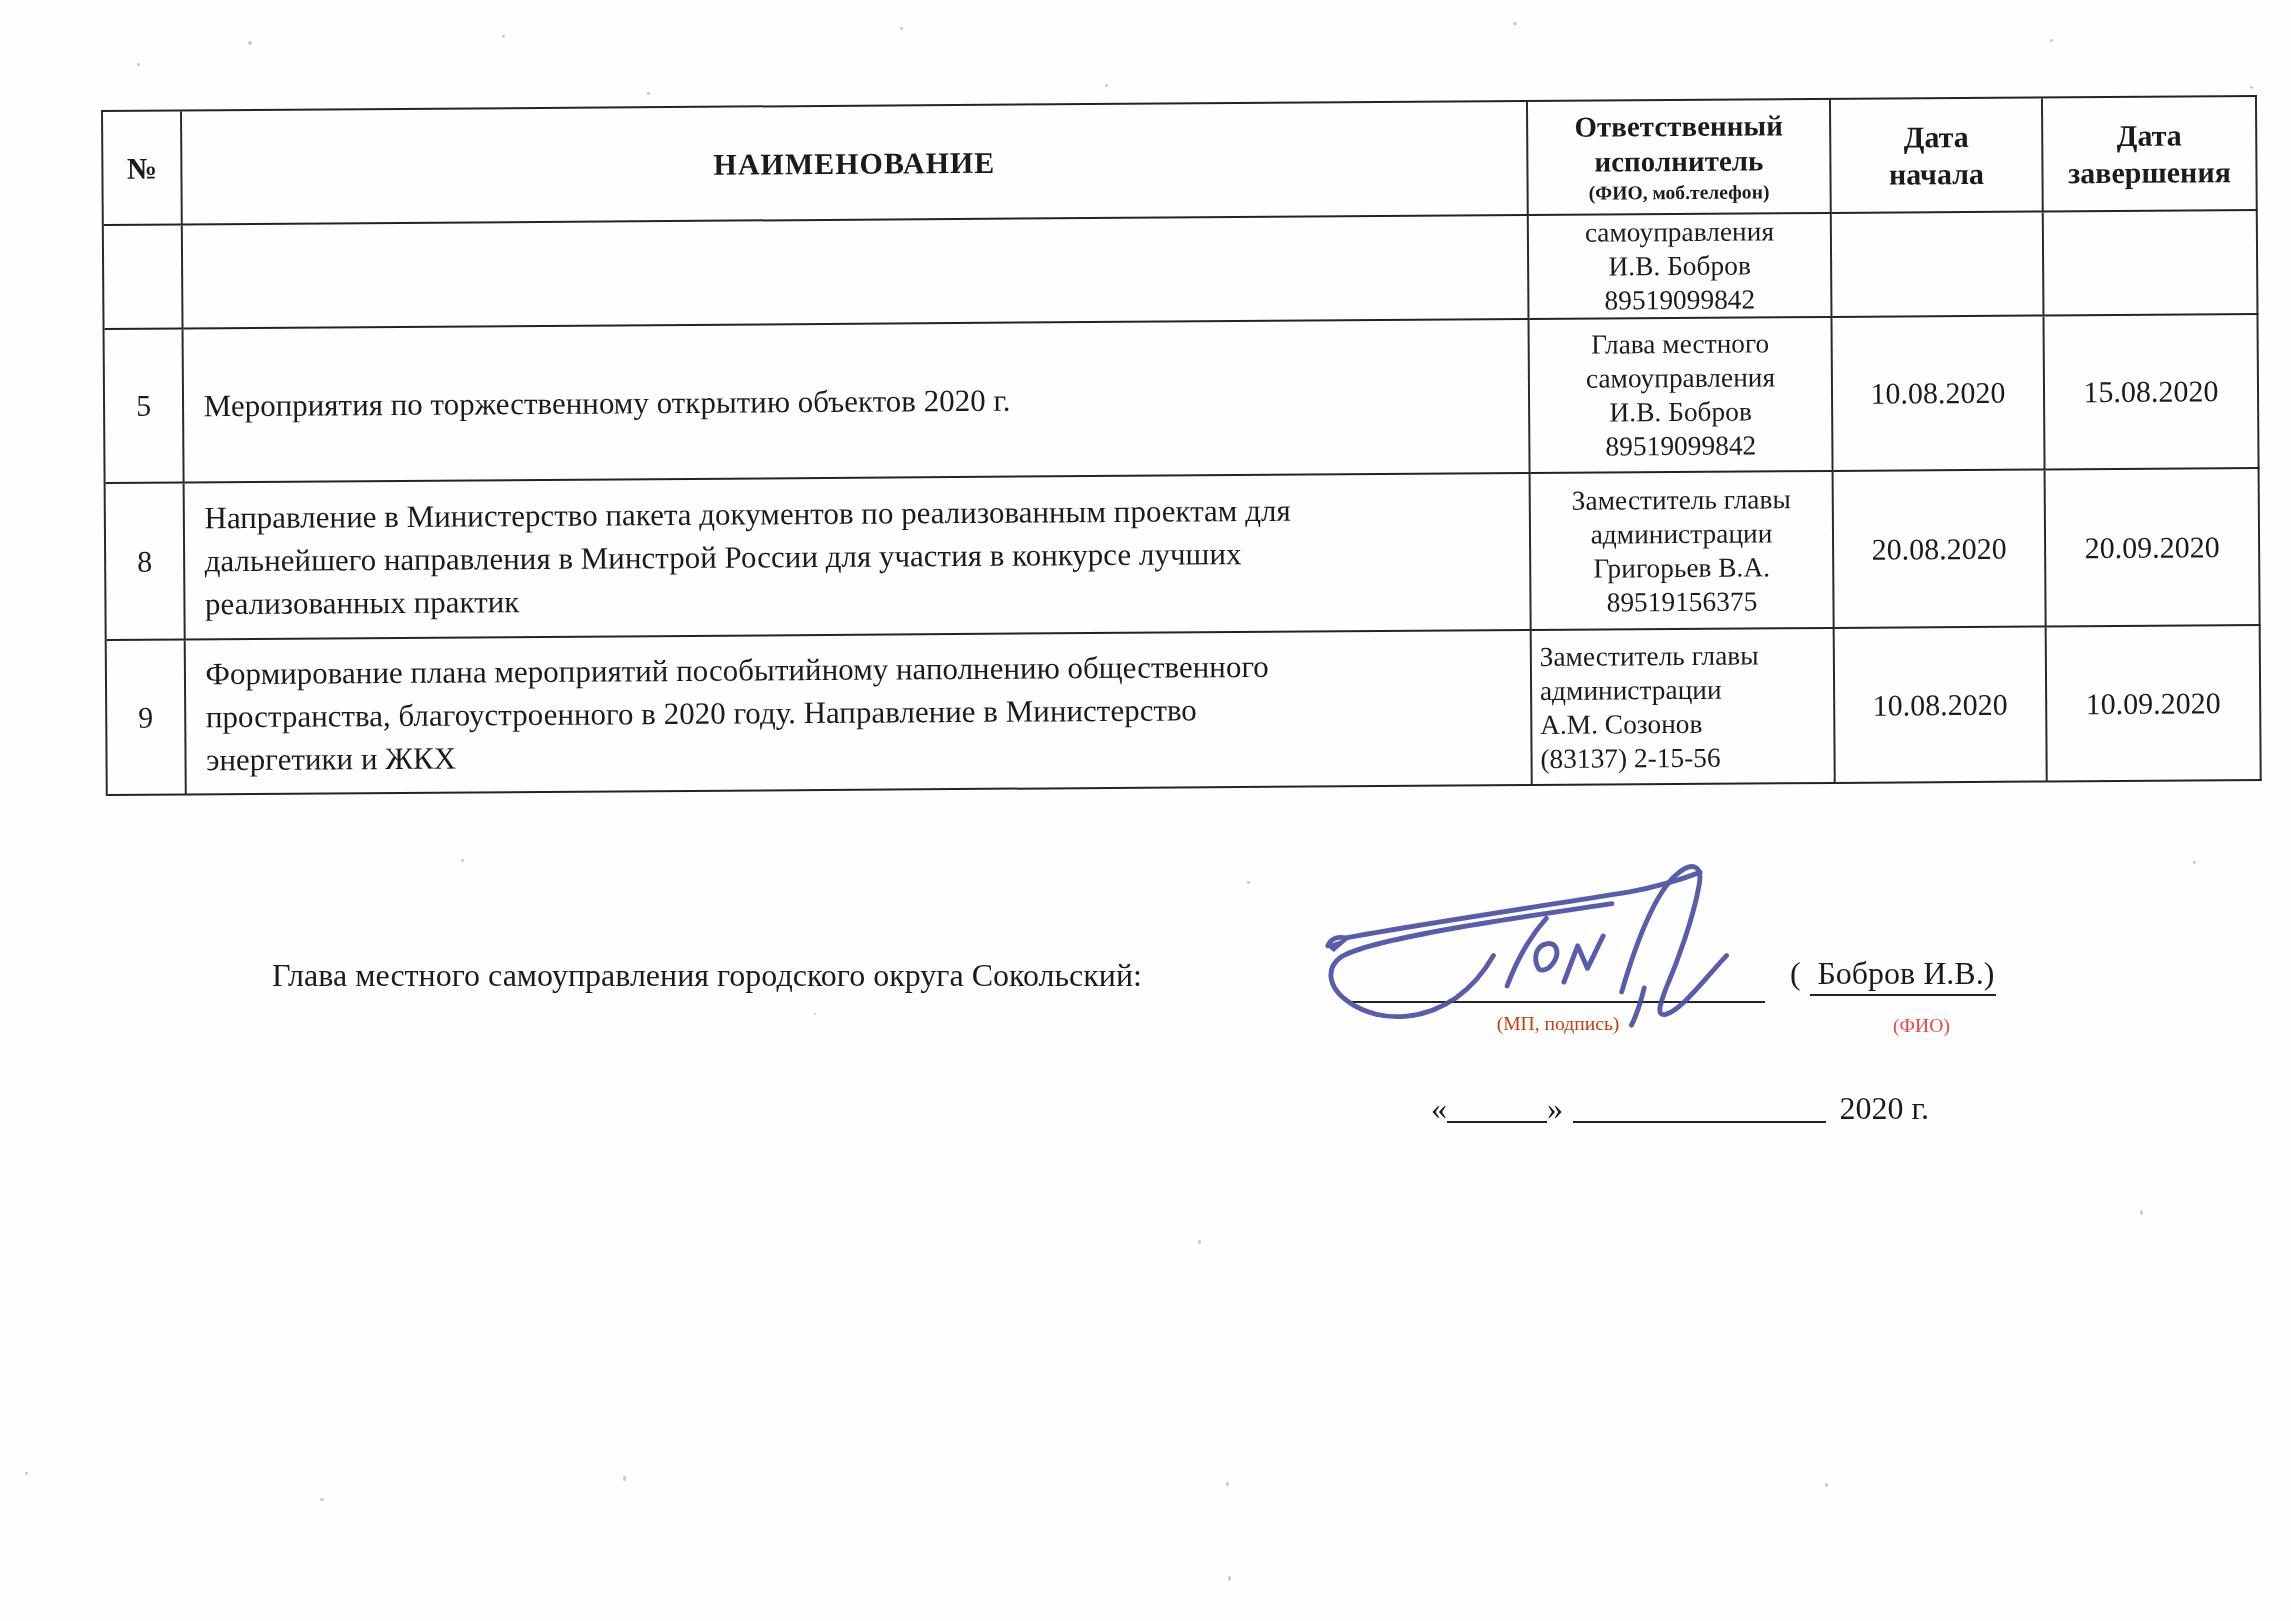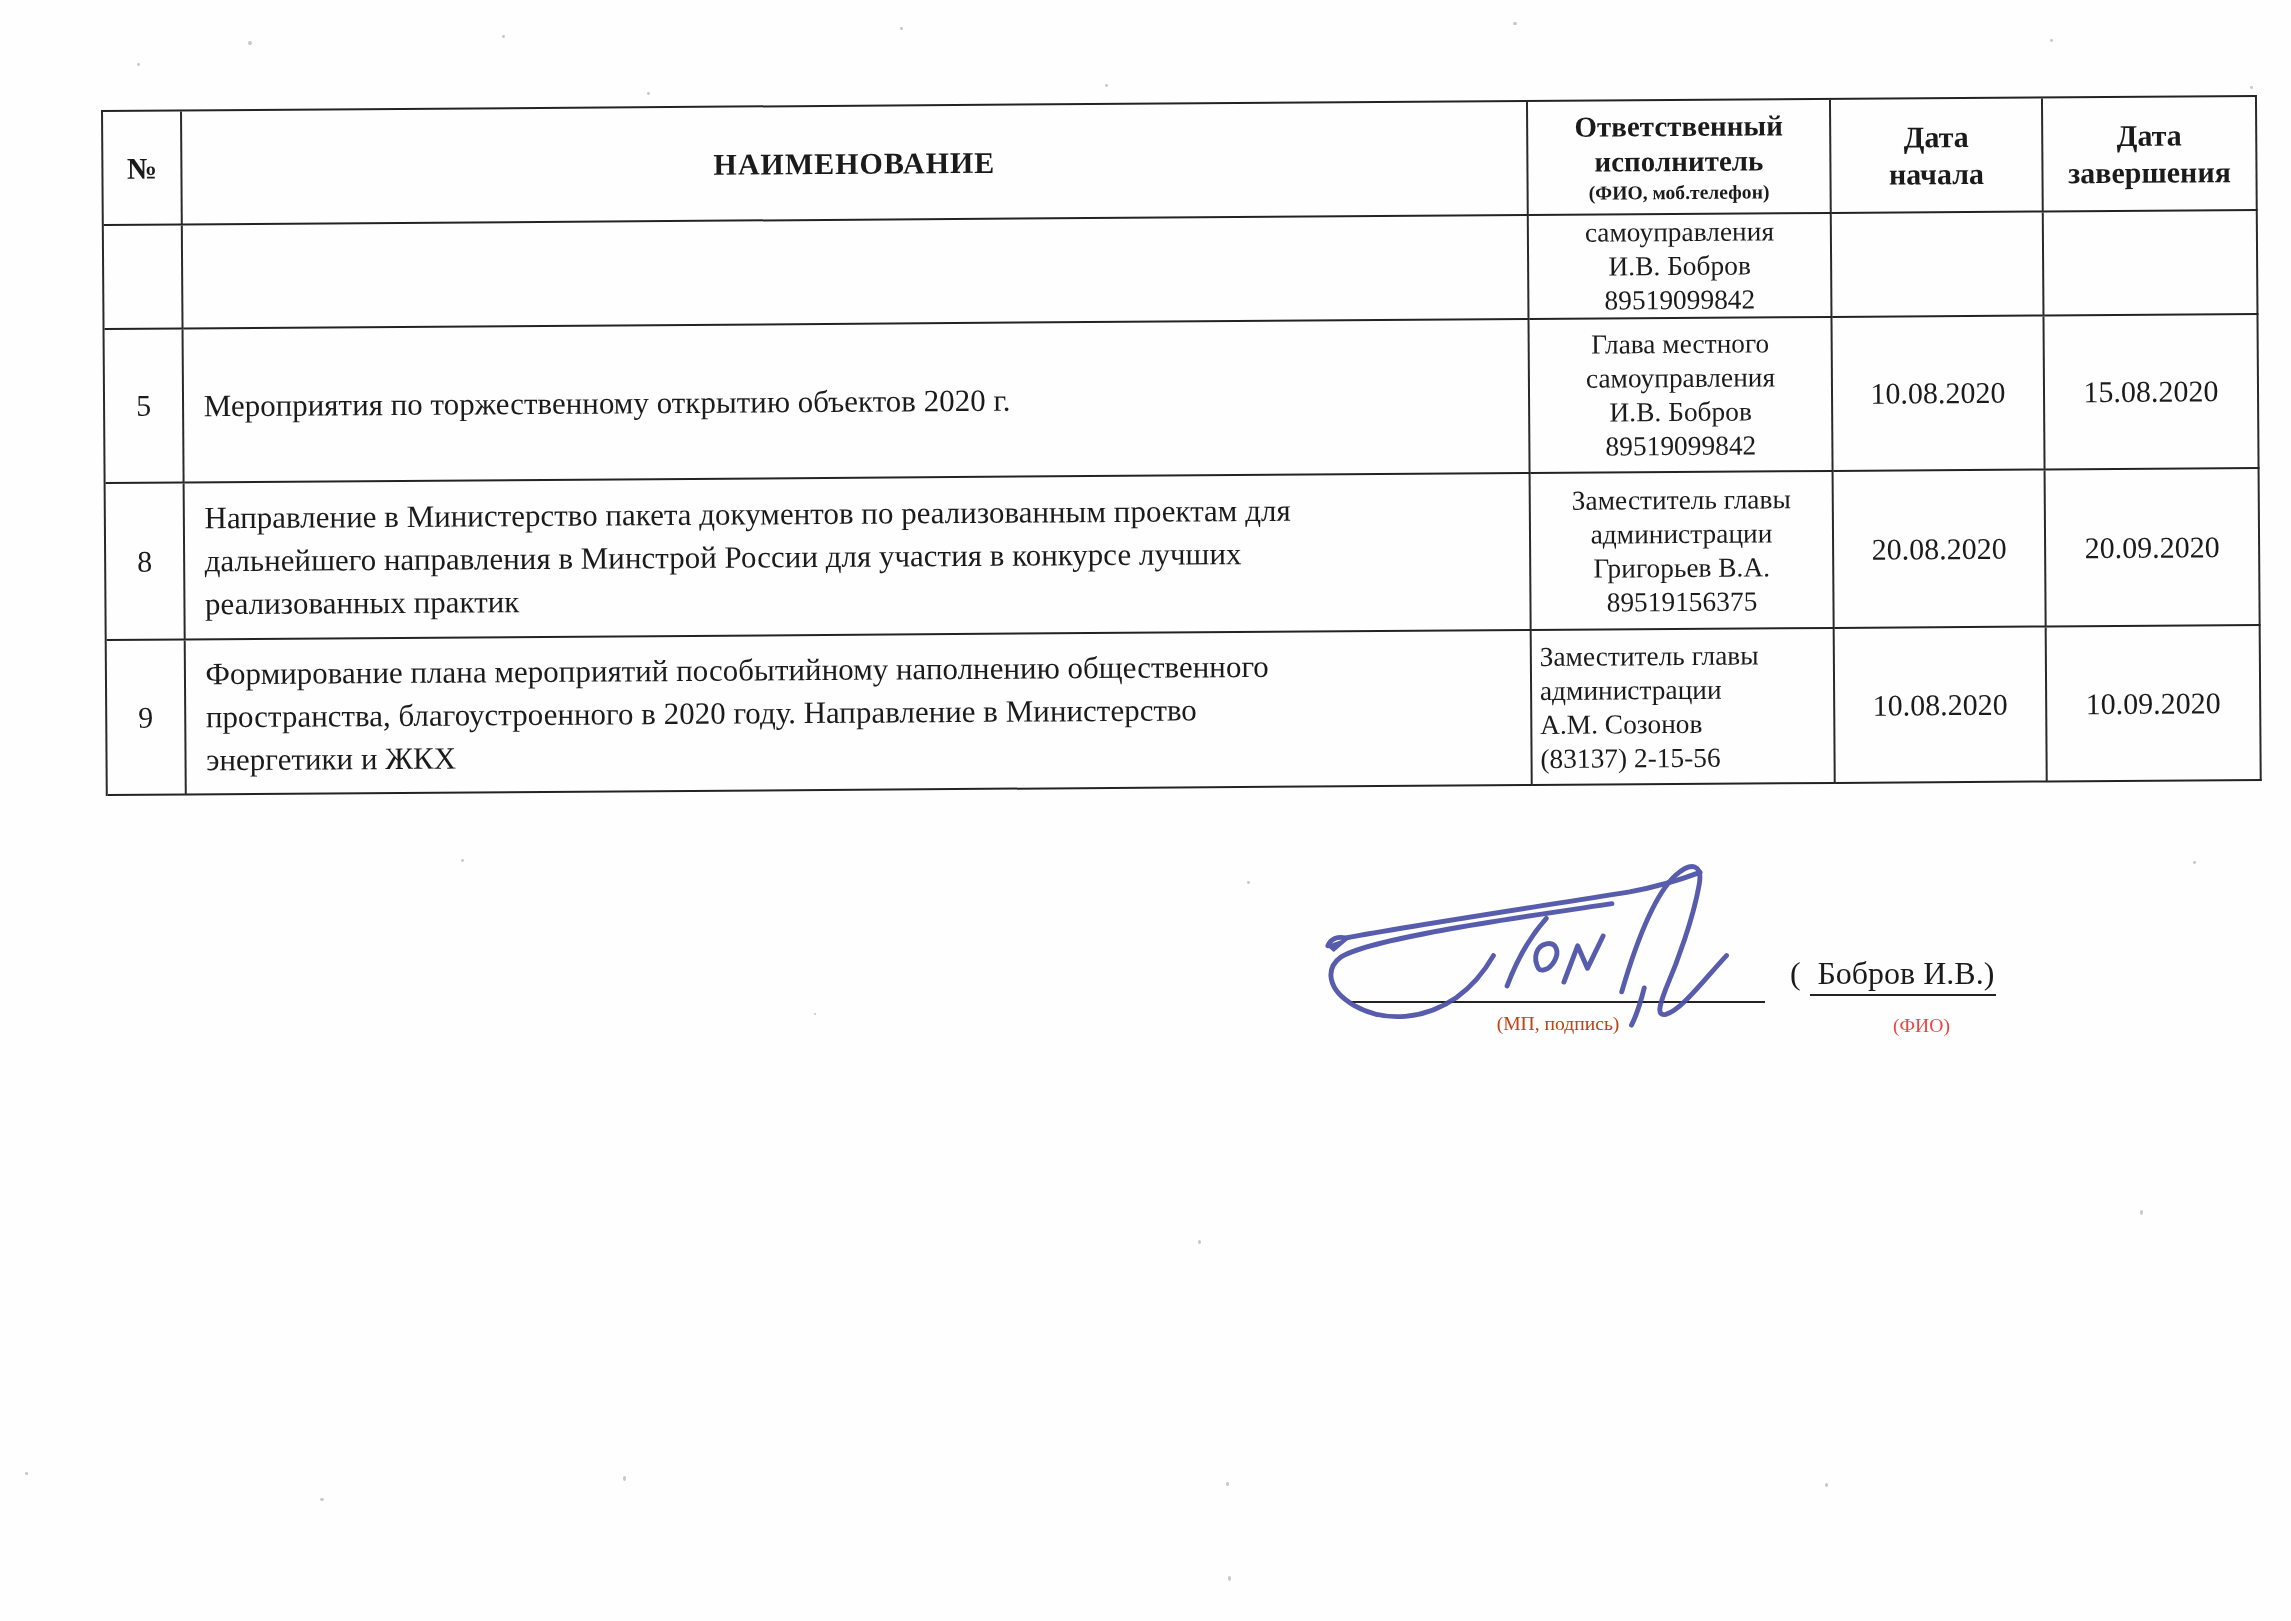--- a/index.html
+++ b/index.html
@@ -116,20 +116,21 @@
       <div class="cell exec exec-left">Заместитель главы
 администрации
 А.М. Созонов
 (83137) 2-15-56</div>
       <div class="cell date">10.08.2020</div>
       <div class="cell date">10.09.2020</div>
 
     </div>
   </div>
 
+  <div class="sig-title">Глава местного самоуправления городского округа Сокольский:</div>
 
   <div class="sig-line"></div>
 
   <svg class="sig-svg" viewBox="0 0 470 195" fill="none">
     <g stroke="#4a4fa6" stroke-width="5" stroke-linecap="round" stroke-linejoin="round" opacity="0.92">
       <path d="M22,107 C25,100 32,97 40,99 C110,86 230,68 330,52 C356,47 386,38 402,32"></path>
       <path d="M22,107 l20,-7 l-14,12 z" fill="#4a4fa6" stroke-width="2"></path>
       <path d="M312,64 C232,76 70,98 36,118 C19,130 21,152 49,168 C81,186 121,182 153,160 C171,147 183,131 191,117"></path>
       <path d="M205,148 C215,121 229,97 245,79"></path>
       <path d="M237,130 C231,119 235,107 245,105 C255,103 259,113 253,123 C247,133 239,133 237,130"></path>
@@ -138,20 +139,21 @@
       <path d="M345,150 C341,166 336,180 332,188"></path>
     </g>
   </svg>
 
   <div class="mp-caption">(МП, подпись)</div>
 
   <div class="sig-name"><span>(</span><span class="underlined">Бобров И.В.)</span></div>
 
   <div class="fio-caption">(ФИО)</div>
 
+  <div class="date-row"><span>«</span><span class="blank blank-day"></span><span>»</span><span class="blank blank-month"></span><span>2020 г.</span></div>
 
   <div>
     <div class="speck" style="left:248px;top:41px;width:3.9px;height:3.9px;"></div>
     <div class="speck" style="left:502px;top:35px;width:2.9px;height:2.9px;"></div>
     <div class="speck" style="left:900px;top:26.5px;width:2.9px;height:3.9px;"></div>
     <div class="speck" style="left:1105px;top:84px;width:2.9px;height:2.9px;"></div>
     <div class="speck" style="left:647px;top:92px;width:2.9px;height:2.9px;"></div>
     <div class="speck" style="left:1513px;top:21.6px;width:3.9px;height:3.9px;"></div>
     <div class="speck" style="left:2050px;top:39px;width:2.9px;height:2.9px;"></div>
     <div class="speck" style="left:2250px;top:86px;width:2.9px;height:2.9px;"></div>

